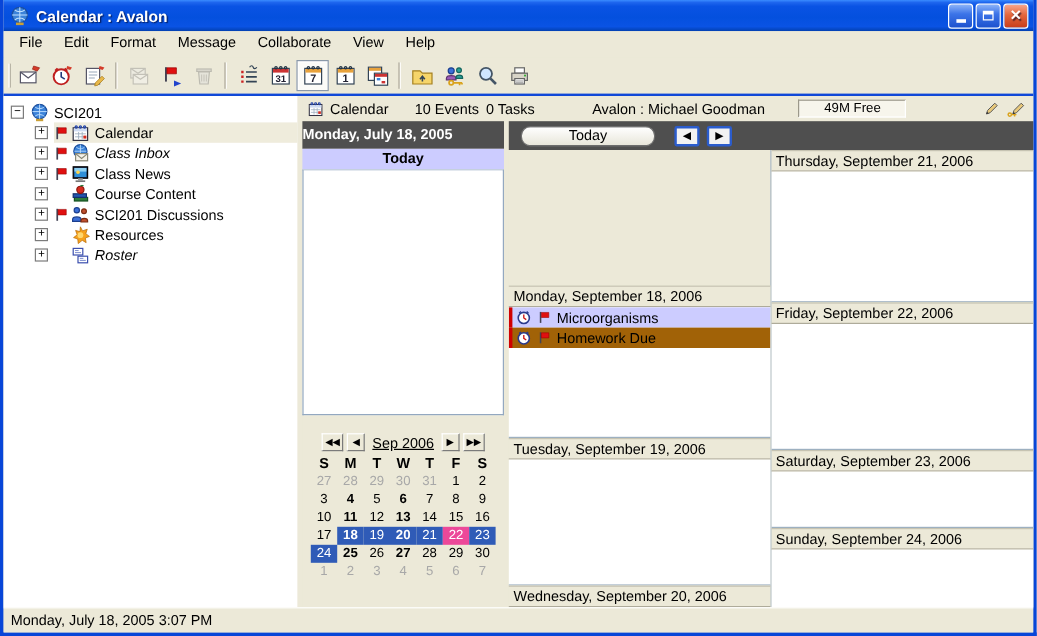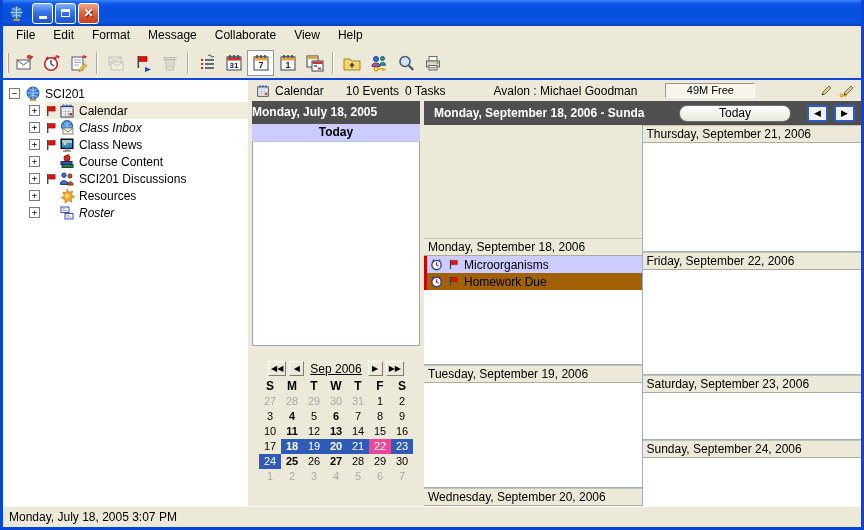--- a/index.html
+++ b/index.html
@@ -132,20 +132,21 @@
 <body>
 
 <div class="window">
 
   <div class="titlebar">
     <svg class="app-icon" width="17" height="17" viewBox="0 0 16 16">
         <ellipse cx="8" cy="7" rx="6" ry="6" fill="#3b82d8" stroke="#1a4e9e"></ellipse>
         <path d="M2 7h12M8 1v12M4 3c2 2 6 2 8 0M4 11c2-2 6-2 8 0" stroke="#bfe0ff" fill="none" stroke-width=".8"></path>
         <rect x="5" y="13" width="6" height="2" fill="#caa036"></rect>
       </svg>
+    <span class="ttl">Calendar : Avalon</span>
     <span class="winbtn min">
         <i class="glyph-min"></i>
       </span>
     <span class="winbtn max">
         <i class="glyph-max"></i>
       </span>
     <span class="winbtn close">✕</span>
   </div>
 
   <div class="menubar">
@@ -510,21 +511,20 @@
                 <span class="mc-d m">6</span>
                 <span class="mc-d m">7</span>
               </div>
           </div>
         </div>
 
         <div class="splitter2"></div>
 
         <div class="week-panel">
           <div class="wp-header">
-            <span class="wp-title">Monday, September 18, 2006 - Sunda</span>
             <span class="today-btn">Today</span>
             <span class="wp-arrows">
               <span class="arrow-btn">◀</span>
               <span class="arrow-btn">▶</span>
             </span>
           </div>
           <div class="wp-grid">
             <div class="wp-col">
               <div class="day-header">Monday, September 18, 2006</div>
               <div class="day-cell dc-mon">

